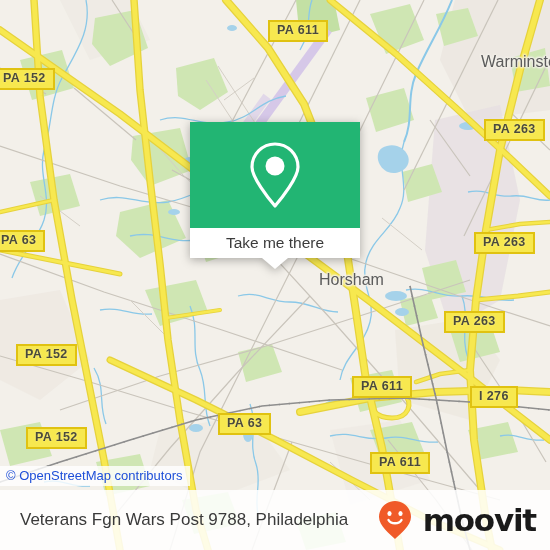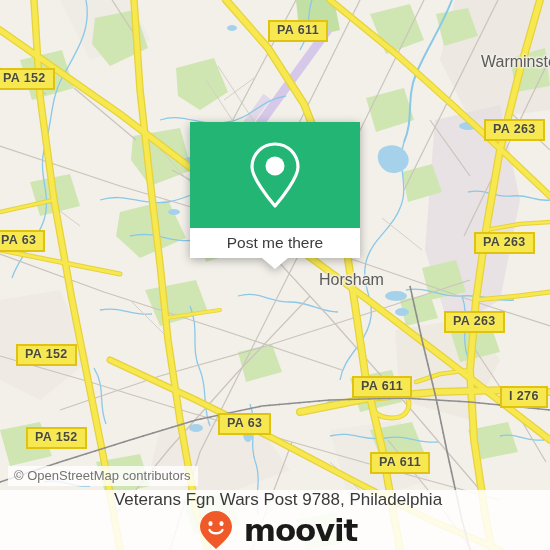--- a/index.html
+++ b/index.html
@@ -88,40 +88,39 @@
     transform: translateX(-50%);
     width: 0; height: 0;
     border-left: 13px solid transparent;
     border-right: 13px solid transparent;
     border-top: 11px solid #ffffff;
   }
 
   
   #attribution {
     position: absolute;
-    left: 8px; top: 466px;
+    left: 0; top: 466px;
     background: rgba(255,255,255,.80);
-    color: #737373;
+    color: #1d4ed8;
     font-size: 13px;
     padding: 2px 7px 3px 6px;
     font-family: "Liberation Sans", sans-serif;
     white-space: nowrap;
   }
 
   
   #bottombar {
     position: absolute;
     left: 0; top: 490px;
     width: 550px; height: 60px;
     background: rgba(255,255,255,.86);
     display: flex;
     align-items: center;
     justify-content: space-between;
     padding: 0 14px 0 20px;
-    flex-direction: column;
   }
   #bottom-title {
     color: #3a3a3a;
     font-size: 17px;
     white-space: nowrap;
     font-family: "Liberation Sans", sans-serif;
   }
   #brand {
     display: flex;
     align-items: center;
@@ -328,35 +327,35 @@
     <div class="place" style="left:319px; top:271px;">Horsham</div>
 
     <div class="shield" style="left:268px; top:20px;">PA 611</div>
     <div class="shield" style="left:-6px;  top:68px;">PA 152</div>
     <div class="shield" style="left:484px; top:119px;">PA 263</div>
     <div class="shield" style="left:-8px;  top:230px;">PA 63</div>
     <div class="shield" style="left:474px; top:232px;">PA 263</div>
     <div class="shield" style="left:444px; top:311px;">PA 263</div>
     <div class="shield" style="left:16px;  top:344px;">PA 152</div>
     <div class="shield" style="left:352px; top:376px;">PA 611</div>
-    <div class="shield" style="left:470px; top:386px;margin-left:30px;">I 276</div>
+    <div class="shield" style="left:470px; top:386px;">I 276</div>
     <div class="shield" style="left:26px;  top:427px;">PA 152</div>
     <div class="shield" style="left:218px; top:413px;">PA 63</div>
     <div class="shield" style="left:370px; top:452px;">PA 611</div>
   </div>
 
   <div id="popup">
     <div id="popup-green">
       <svg width="58" height="70" viewBox="0 0 58 70">
         <path d="M29 4 C16.3 4 6 14.3 6 27 C6 37.5 22 58 29 66 C36 58 52 37.5 52 27 C52 14.3 41.7 4 29 4 Z" fill="none" stroke="#ffffff" stroke-width="3.2" stroke-linejoin="round"></path>
         <circle cx="29" cy="26" r="9.5" fill="#ffffff"></circle>
       </svg>
     </div>
     <div id="popup-white">
-      <span id="popup-label">Post me there</span>
+      <span id="popup-label">Take me there</span>
       <div id="popup-tail"></div>
     </div>
   </div>
 
   <div id="attribution">© OpenStreetMap contributors</div>
 
   <div id="bottombar">
     <span id="bottom-title">Veterans Fgn Wars Post 9788, Philadelphia</span>
     <div id="brand">
       <svg width="34" height="40" viewBox="0 0 34 40">

